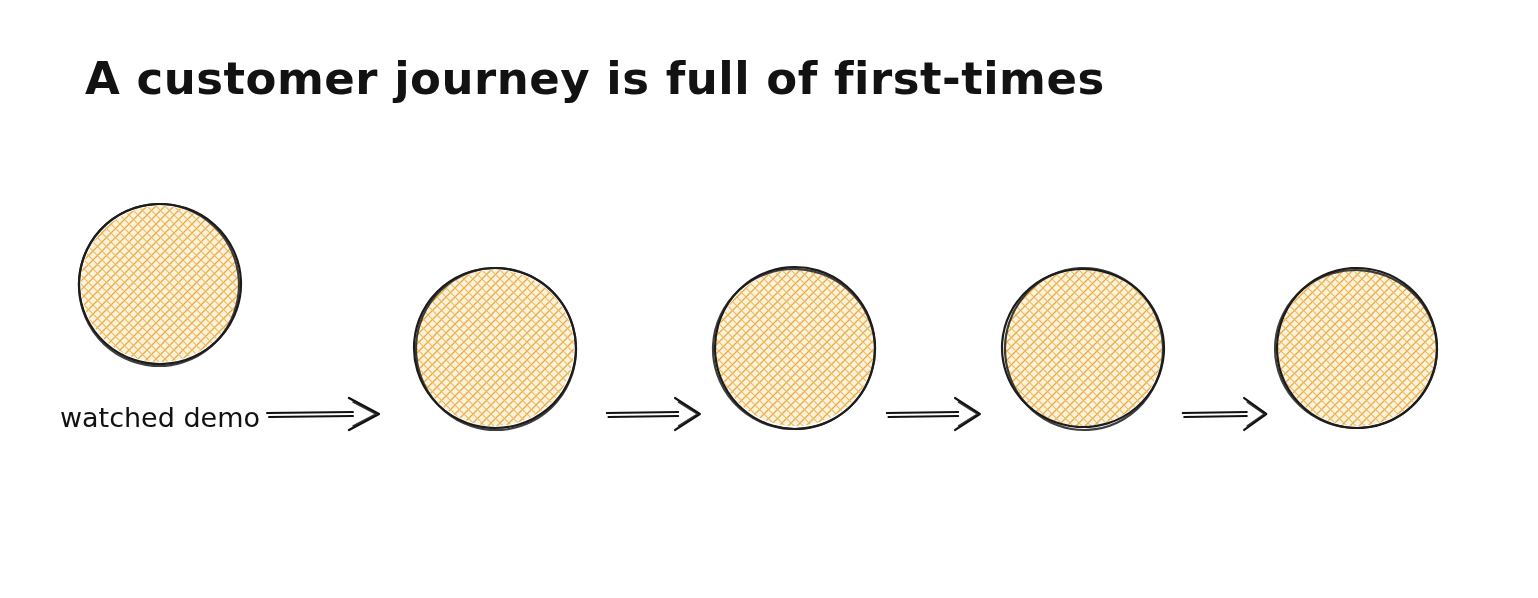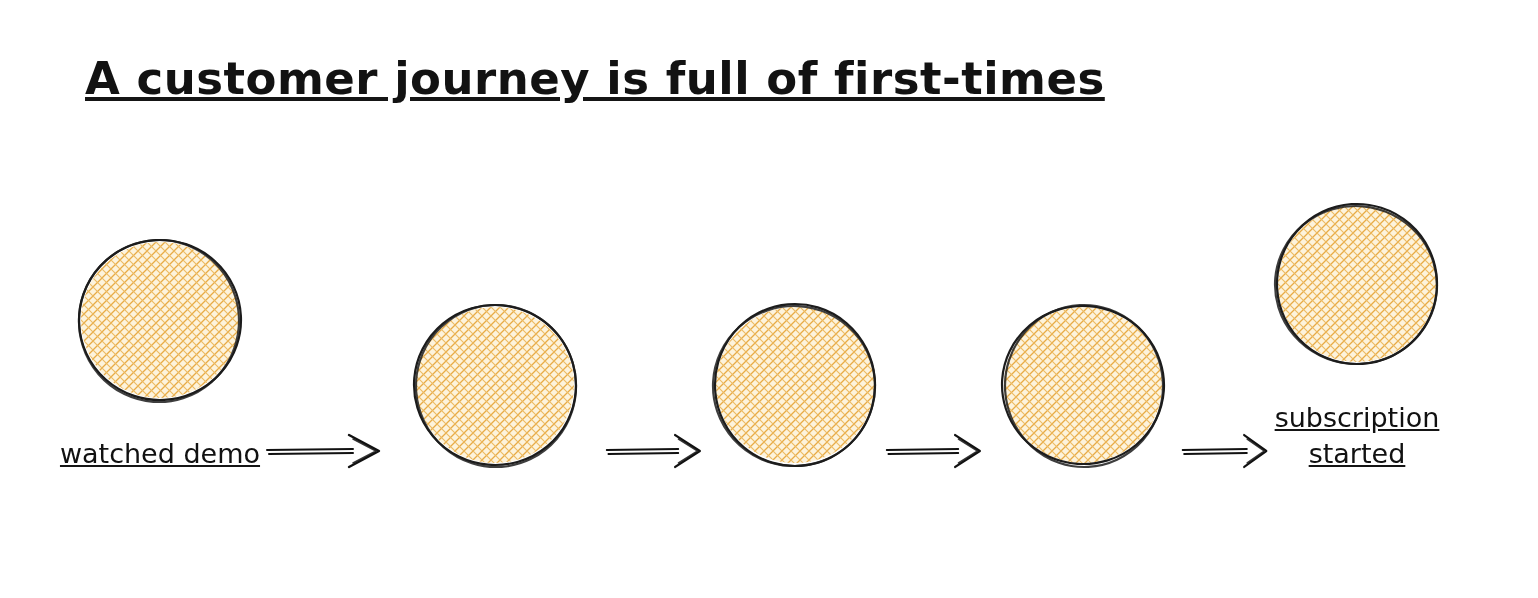--- a/index.html
+++ b/index.html
@@ -8,21 +8,20 @@
     background: #ffffff;
   }
   .canvas {
     position: relative;
     width: 1538px;
     height: 598px;
     background: #ffffff;
     overflow: hidden;
     font-family: "DejaVu Sans", sans-serif;
     color: #151515;
-    text-decoration: underline;
   }
   .title {
     margin: 52px 0 0 85px;
     font-size: 45px;
     font-weight: 600;
     letter-spacing: 0.5px;
     color: #121212;
     white-space: nowrap;
   }
   .row {
@@ -174,18 +173,16 @@
     </div>
 
     <div class="step step-5">
       <svg class="node" viewBox="0 0 170 175">
         <ellipse cx="85" cy="87" rx="79" ry="78" fill="url(#hatchPattern)"></ellipse>
         <g fill="none" stroke="#1c1c1c" stroke-width="2.2" stroke-linecap="round">
           <ellipse cx="85" cy="87" rx="80" ry="80" transform="rotate(-4 85 87)"></ellipse>
           <ellipse cx="84" cy="88" rx="81" ry="79" transform="rotate(5 84 88)" opacity="0.85"></ellipse>
         </g>
       </svg>
-      <div class="label">subscription
-started</div>
     </div>
 
   </div>
 </div>
 
 </body></html>

